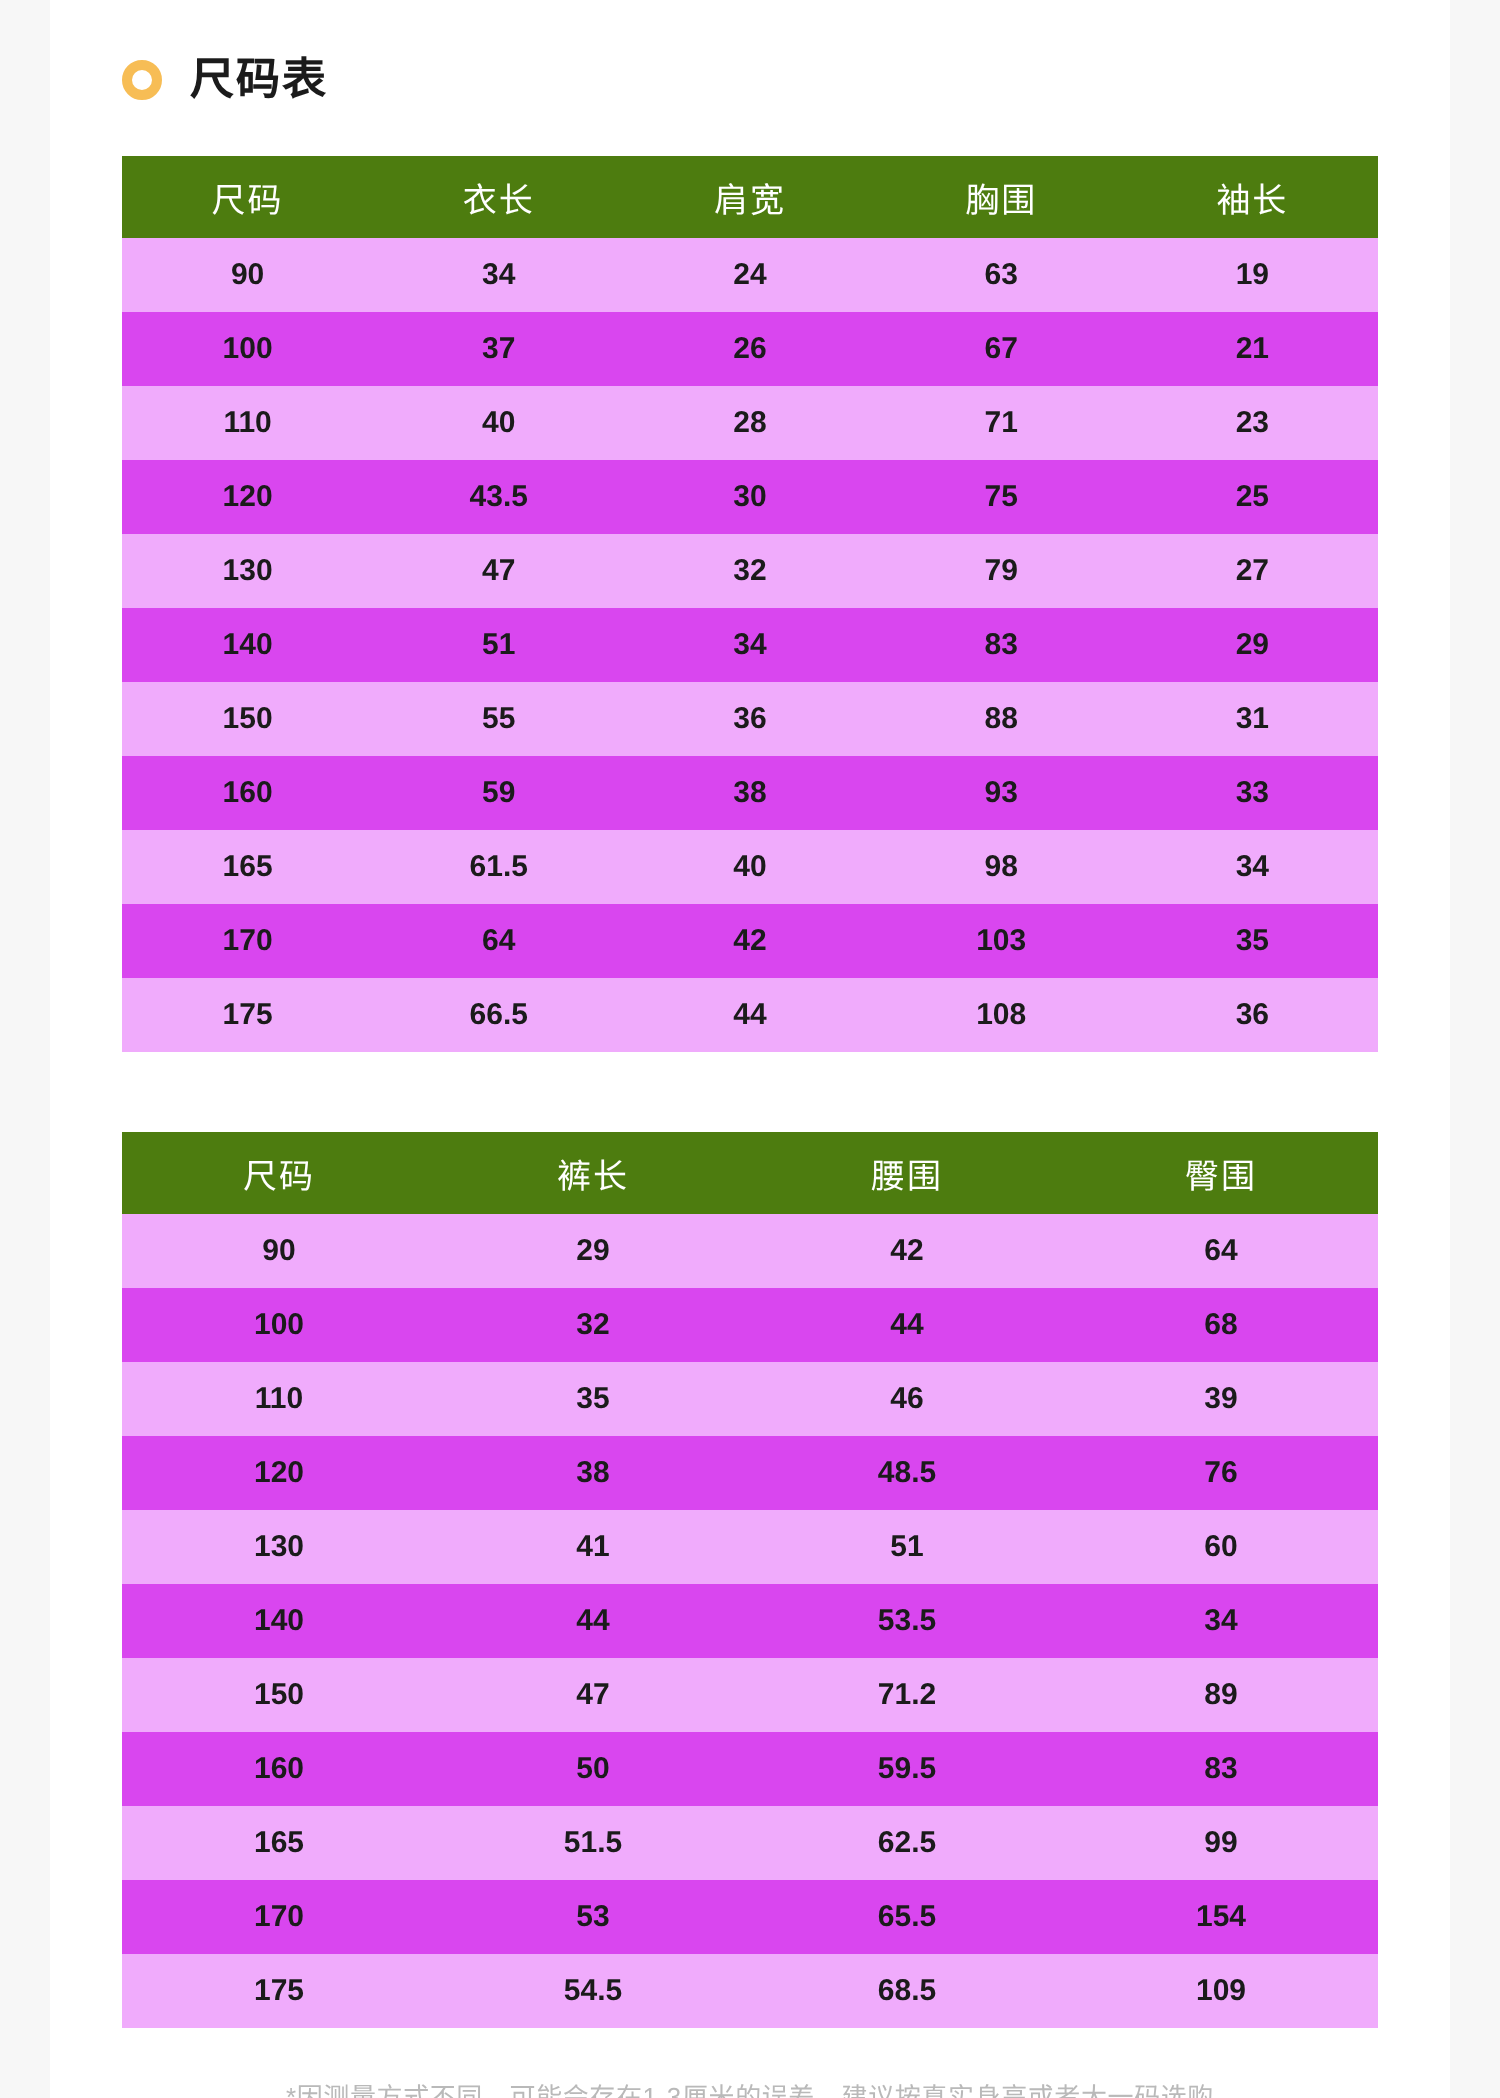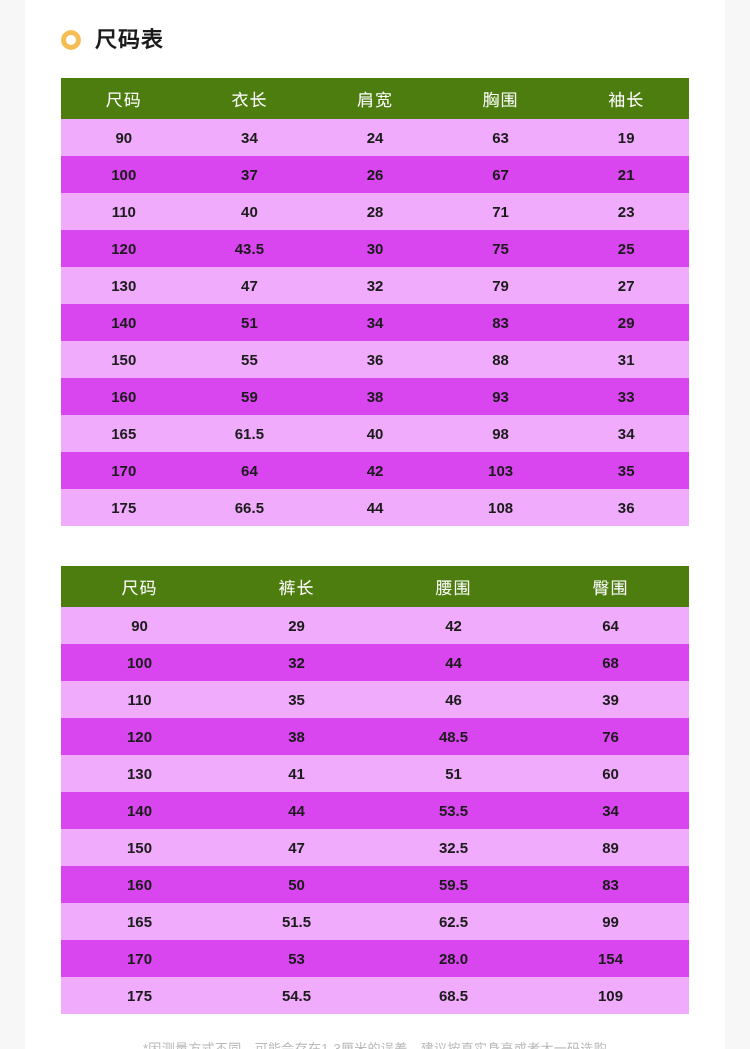--- a/index.html
+++ b/index.html
@@ -237,39 +237,39 @@
           </tr>
           <tr class="even">
             <td>140</td>
             <td>44</td>
             <td>53.5</td>
             <td>34</td>
           </tr>
           <tr class="odd">
             <td>150</td>
             <td>47</td>
-            <td>32.5</td>
+            <td>71.2</td>
             <td>89</td>
           </tr>
           <tr class="even">
             <td>160</td>
             <td>50</td>
             <td>59.5</td>
             <td>83</td>
           </tr>
           <tr class="odd">
             <td>165</td>
             <td>51.5</td>
             <td>62.5</td>
             <td>99</td>
           </tr>
           <tr class="even">
             <td>170</td>
             <td>53</td>
-            <td>28.0</td>
+            <td>65.5</td>
             <td>154</td>
           </tr>
           <tr class="odd">
             <td>175</td>
             <td>54.5</td>
             <td>68.5</td>
             <td>109</td>
           </tr>
         </tbody>
     </table>

